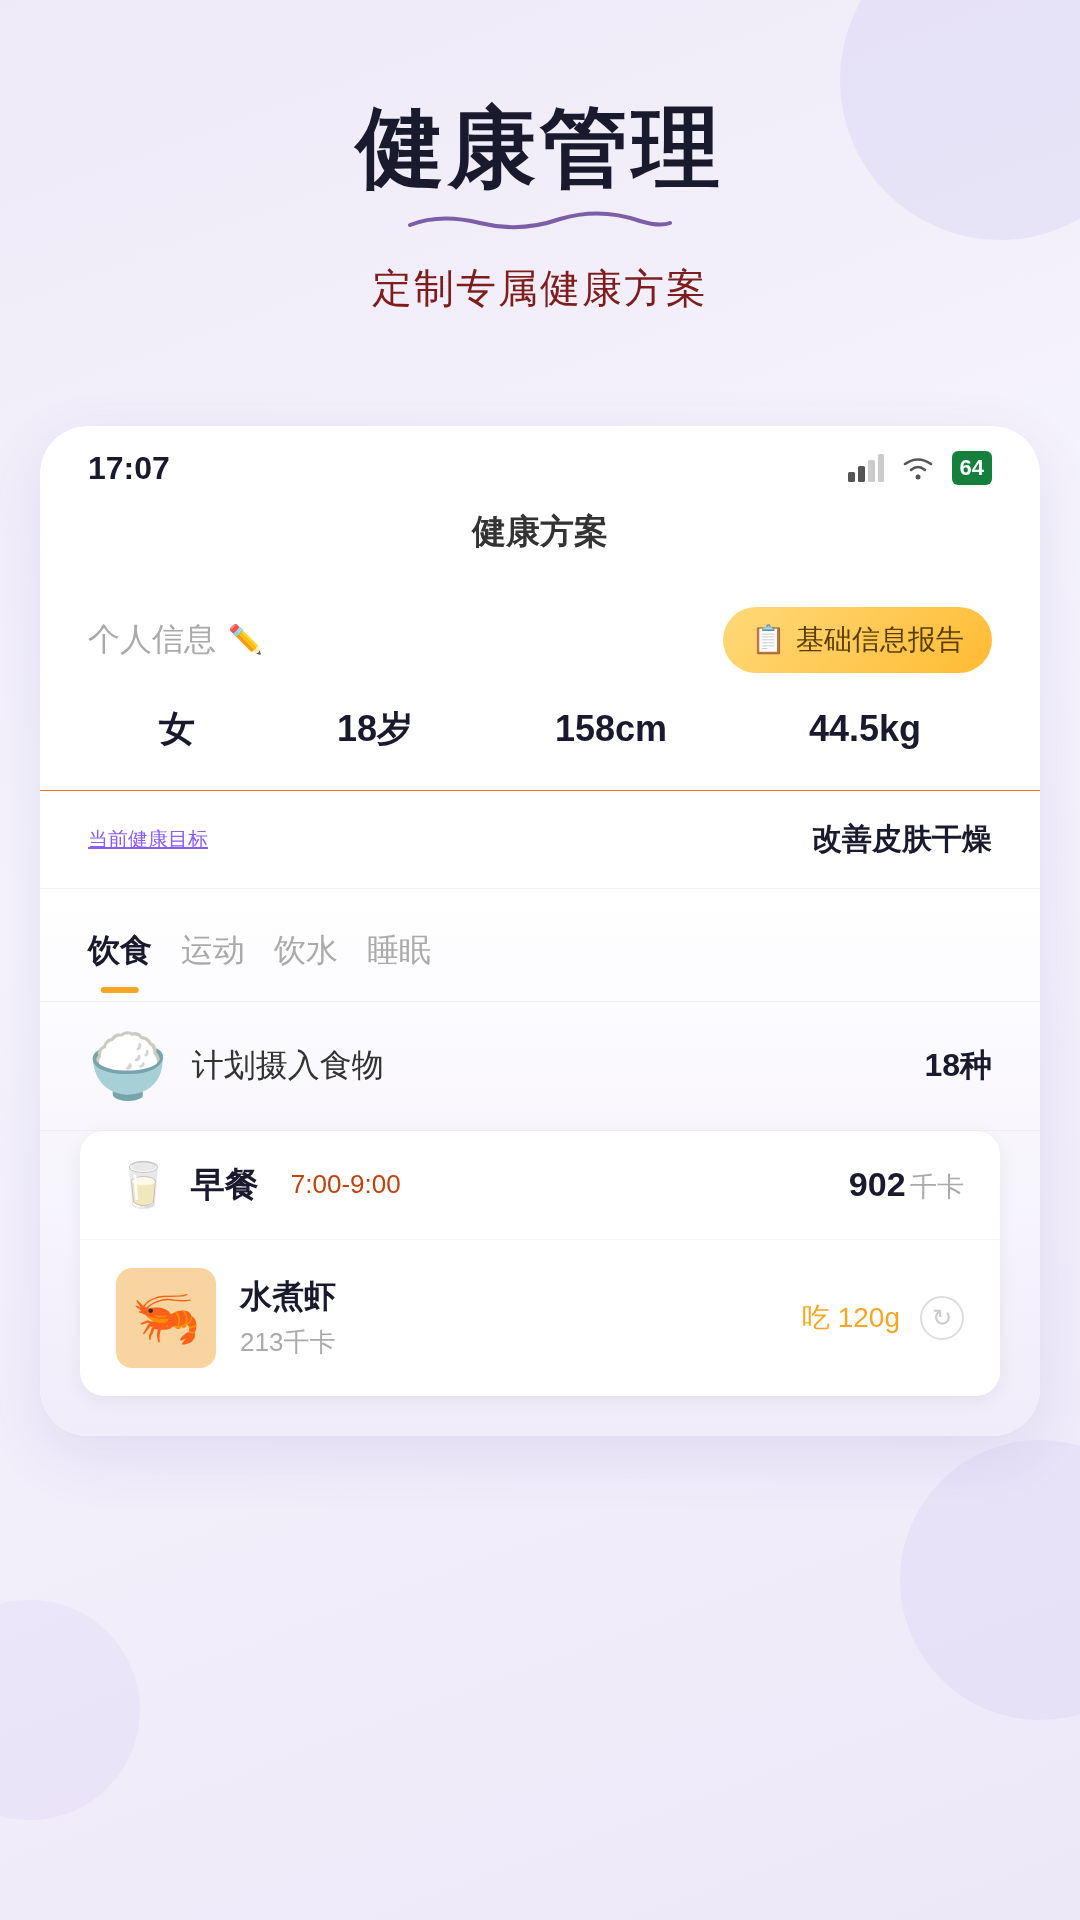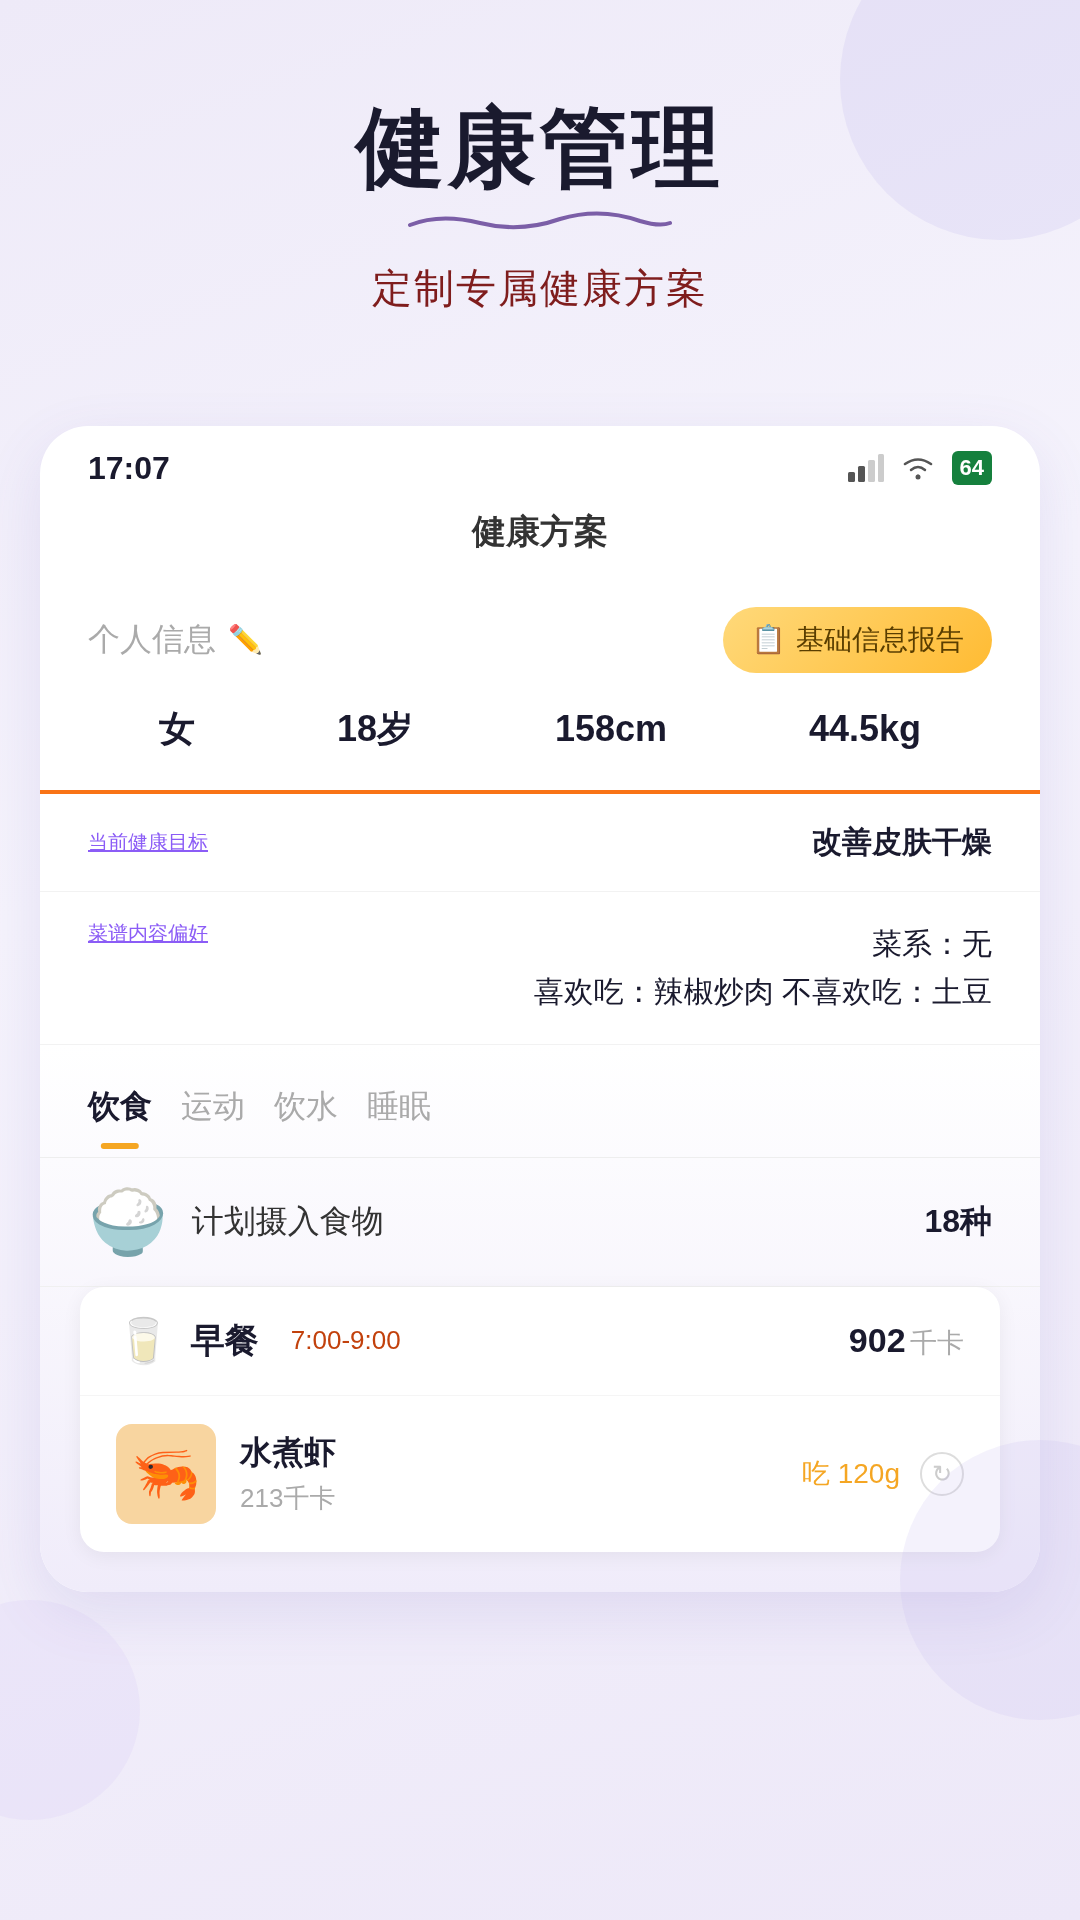--- a/index.html
+++ b/index.html
@@ -108,21 +108,21 @@
       text-align: center;
       padding: 10px 9px 24px;
       font-size: 34px;
       color: #333;
       font-weight: 700;
     }
 
     
     .section {
       padding: 28px 48px;
-      border-bottom: 4px solid #f97316;
+      border-bottom: 1px solid #f97316;
     }
     .section-header {
       display: flex;
       justify-content: space-between;
       align-items: center;
       margin-bottom: 24px;
     }
     .section-label {
       font-size: 32px;
       color: #aaa;
@@ -426,27 +426,20 @@
       <div class="stat-item">158cm</div>
       <div class="stat-item">44.5kg</div>
     </div>
   </div>
 
   <div class="info-row">
     <div class="info-row-label">当前健康目标</div>
     <div class="info-row-value">改善皮肤干燥</div>
   </div>
 
-  <div class="info-row" style="align-items:flex-start;">
-    <div class="info-row-label">菜谱内容偏好</div>
-    <div class="info-row-value-multi">
-      <span class="line">菜系：无</span>
-      <span class="line">喜欢吃：辣椒炒肉 不喜欢吃：土豆</span>
-    </div>
-  </div>
 
   <div class="overlap-section">
 
     <div class="tabs">
       <div class="tab-item active">饮食</div>
       <div class="tab-item">运动</div>
       <div class="tab-item">饮水</div>
       <div class="tab-item">睡眠</div>
     </div>
 

